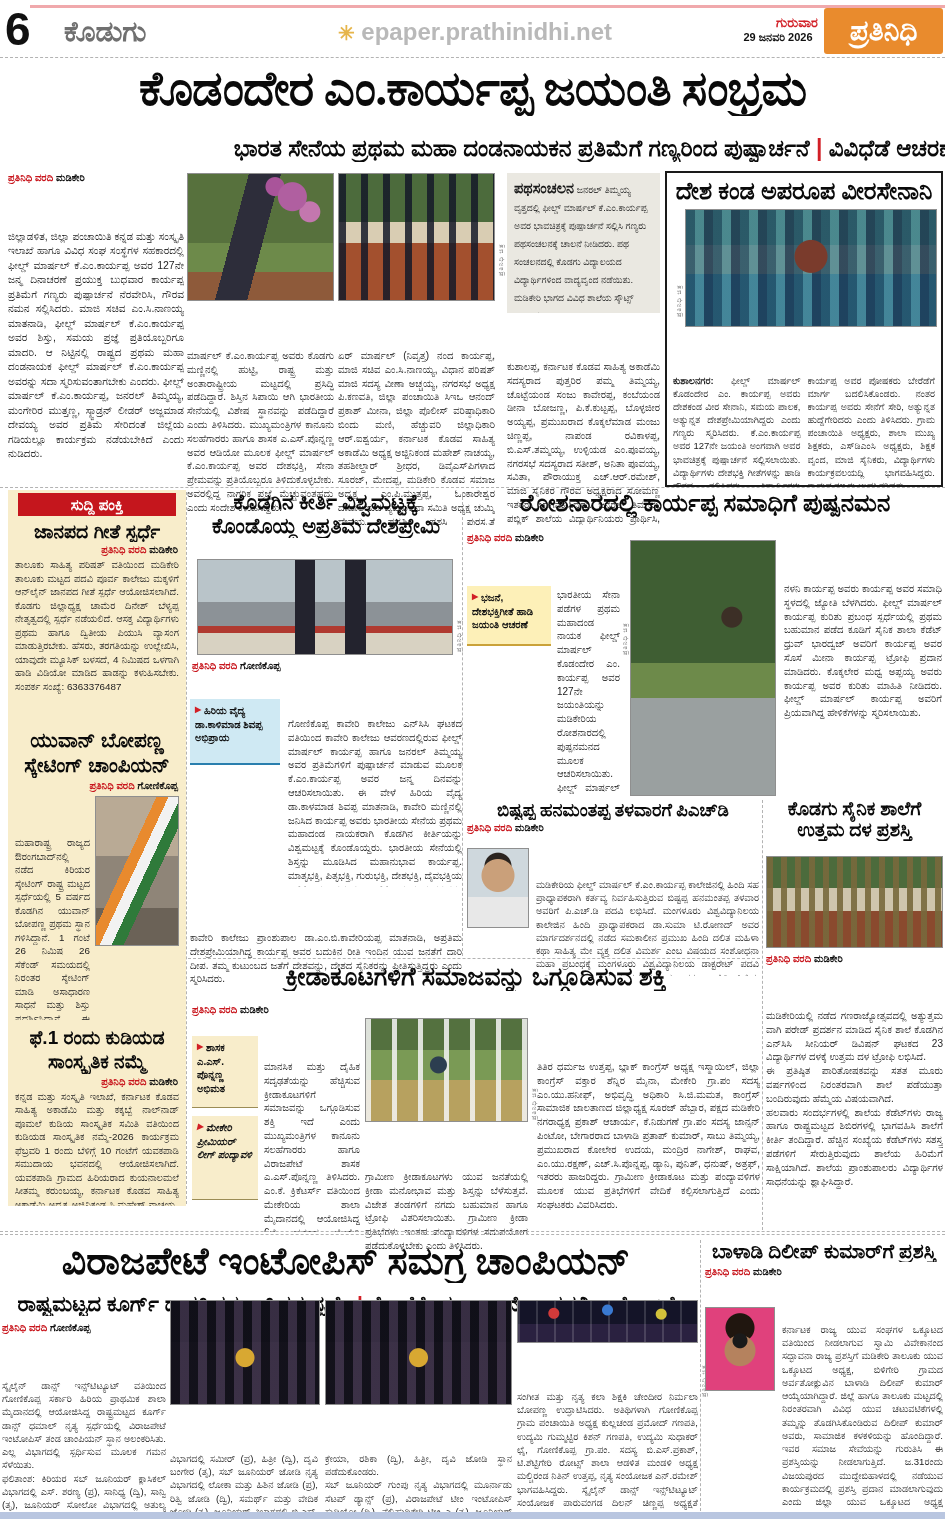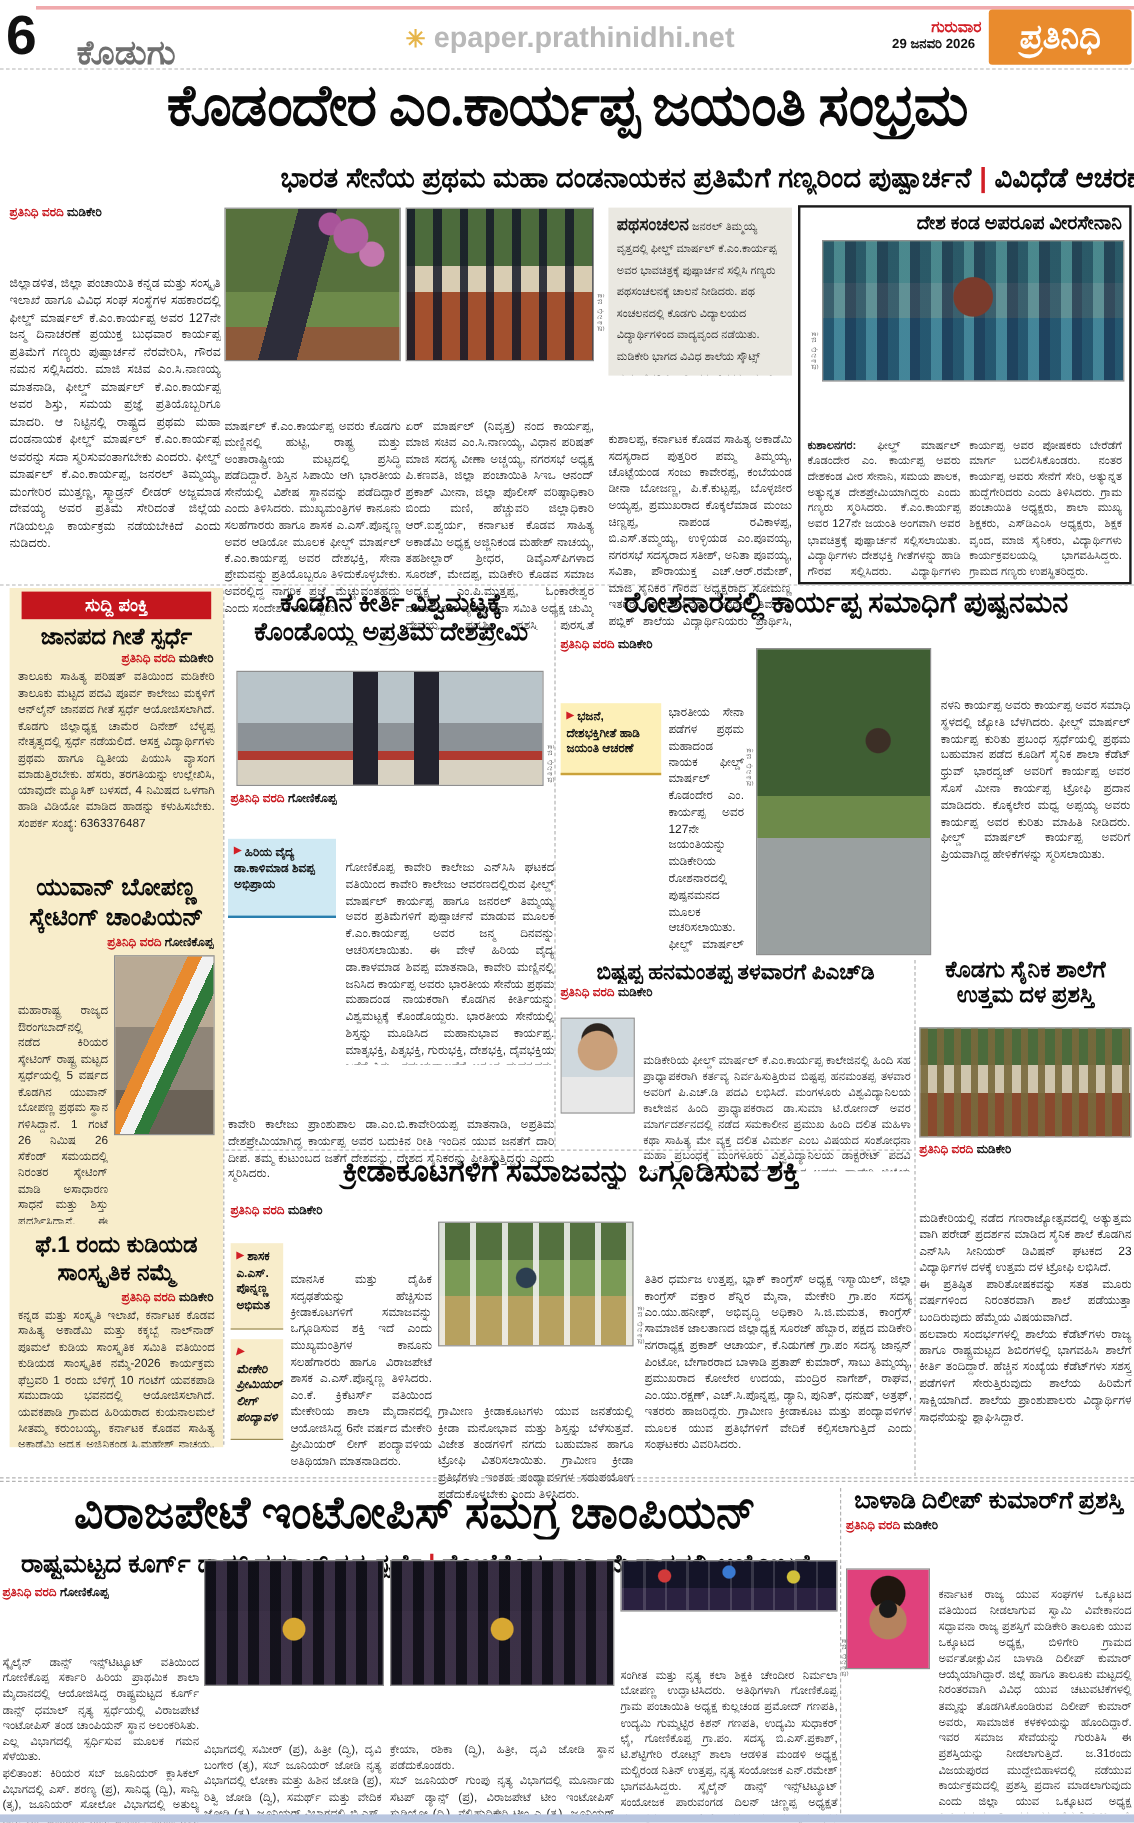--- a/index.html
+++ b/index.html
@@ -75,21 +75,21 @@
       radial-gradient(circle at 50% 24%, #20160f 0 14px, rgba(0,0,0,0) 15px),
       linear-gradient(180deg,#e0417c 0 100%);}
 </style>
 </head>
 <body>
 
 <div class="page">
 
   <div class="abs" style="left:30px;top:5px;width:915px;height:3px;background:#f0a9ac;"></div>
   <div class="abs" style="left:5px;top:6px;font-size:46px;font-weight:bold;color:#111;line-height:1;">6</div>
-  <div class="abs" style="left:64px;top:28px;font-size:28px;font-weight:bold;color:#707070;">ಕೊಡುಗು</div>
+  <div class="abs" style="left:64px;top:16px;font-size:28px;font-weight:bold;color:#707070;">ಕೊಡುಗು</div>
   <div class="abs" style="left:280px;top:18px;width:390px;text-align:center;font-size:24px;font-weight:bold;color:#b9b9b9;">
     <span style="color:#e6b54a;font-size:20px;">✳</span>
     <span>epaper.prathinidhi.net</span>
   </div>
   <div class="abs" style="left:738px;top:15px;width:80px;text-align:right;">
     <div style="font-size:13px;font-weight:bold;color:#d21f26;">ಗುರುವಾರ</div>
     <div style="font-size:11px;font-weight:bold;color:#111;text-align:center;">29 ಜನವರಿ 2026</div>
   </div>
   <div class="abs" style="left:824px;top:8px;width:119px;height:46px;background:#e98b2d;border-radius:3px;display:flex;align-items:center;justify-content:center;">
     <span style="color:#fff;font-size:28px;font-weight:bold;transform:skewX(-4deg);">ಪ್ರತಿನಿಧಿ</span>
@@ -115,21 +115,21 @@
 
   <div class="abs" style="left:507px;top:173px;width:153px;height:140px;background:#eae8e1;box-sizing:border-box;padding:6px 7px;overflow:hidden;">
     <span class="runin-t">ಪಥಸಂಚಲನ</span><span class="jt" style="font-size:9.3px;line-height:1.4;"> ಜನರಲ್ ತಿಮ್ಮಯ್ಯ ವೃತ್ತದಲ್ಲಿ ಫೀಲ್ಡ್ ಮಾರ್ಷಲ್ ಕೆ.ಎಂ.ಕಾರ್ಯಪ್ಪ ಅವರ ಭಾವಚಿತ್ರಕ್ಕೆ ಪುಷ್ಪಾರ್ಚನೆ ಸಲ್ಲಿಸಿ ಗಣ್ಯರು ಪಥಸಂಚಲನಕ್ಕೆ ಚಾಲನೆ ನೀಡಿದರು. ಪಥ ಸಂಚಲನದಲ್ಲಿ ಕೊಡಗು ವಿದ್ಯಾಲಯದ ವಿದ್ಯಾರ್ಥಿಗಳಿಂದ ವಾದ್ಯವೃಂದ ನಡೆಯಿತು. ಮಡಿಕೇರಿ ಭಾಗದ ವಿವಿಧ ಶಾಲೆಯ ಸ್ಕೌಟ್ಸ್ ಮತ್ತು ಗೈಡ್ಸ್ ವಿದ್ಯಾರ್ಥಿಗಳು, ಶಿಕ್ಷಕರು, ಮಾಜಿ ಸೈನಿಕರು ಇವರು ಪಾಲ್ಗೊಂಡಿದ್ದರು. ಎಚ್‌ಎಂಪಿ ಮತ್ತು ಜಿಟಿ ಫೌಂಡೇಷನ್ ಅವರ ನೇತೃತ್ವದಲ್ಲಿ ಕಾರ್ಯಕ್ರಮ ಅಚ್ಚುಕಟ್ಟಾಗಿ ಜರುಗಿತು.</span>
   </div>
 
   <div class="abs jt" style="left:187px;top:307px;width:147px;height:176px;font-size:10px;">ಮಾರ್ಷಲ್ ಕೆ.ಎಂ.ಕಾರ್ಯಪ್ಪ ಅವರು ಕೊಡಗು ಮಣ್ಣಿನಲ್ಲಿ ಹುಟ್ಟಿ, ರಾಷ್ಟ್ರ ಮತ್ತು ಅಂತಾರಾಷ್ಟ್ರೀಯ ಮಟ್ಟದಲ್ಲಿ ಪ್ರಸಿದ್ಧಿ ಪಡೆದಿದ್ದಾರೆ. ಶಿಸ್ತಿನ ಸಿಪಾಯಿ ಆಗಿ ಭಾರತೀಯ ಸೇನೆಯಲ್ಲಿ ವಿಶೇಷ ಸ್ಥಾನವನ್ನು ಪಡೆದಿದ್ದಾರೆ ಎಂದು ತಿಳಿಸಿದರು. ಮುಖ್ಯಮಂತ್ರಿಗಳ ಕಾನೂನು ಸಲಹೆಗಾರರು ಹಾಗೂ ಶಾಸಕ ಎ.ಎಸ್.ಪೊನ್ನಣ್ಣ ಅವರ ಆಡಿಯೋ ಮೂಲಕ ಫೀಲ್ಡ್ ಮಾರ್ಷಲ್ ಕೆ.ಎಂ.ಕಾರ್ಯಪ್ಪ ಅವರ ದೇಶಭಕ್ತಿ, ಸೇನಾ ಪ್ರೇಮವನ್ನು ಪ್ರತಿಯೊಬ್ಬರೂ ತಿಳಿದುಕೊಳ್ಳಬೇಕು. ಅವರಲ್ಲಿದ್ದ ನಾಗರಿಕ ಪ್ರಜ್ಞೆ ಮೆಚ್ಚುವಂತಹದ್ದು ಎಂದು ಸಂದೇಶ ಕಳುಹಿಸಿದ್ದರು.</div>
   <div class="abs jt" style="left:338px;top:307px;width:157px;height:176px;font-size:10px;">ಏರ್ ಮಾರ್ಷಲ್ (ನಿವೃತ್ತ) ನಂದ ಕಾರ್ಯಪ್ಪ, ಮಾಜಿ ಸಚಿವ ಎಂ.ಸಿ.ನಾಣಯ್ಯ, ವಿಧಾನ ಪರಿಷತ್ ಮಾಜಿ ಸದಸ್ಯ ವೀಣಾ ಅಚ್ಚಯ್ಯ, ನಗರಸಭೆ ಅಧ್ಯಕ್ಷ ಪಿ.ಕಣವತಿ, ಜಿಲ್ಲಾ ಪಂಚಾಯಿತಿ ಸಿಇಒ ಆನಂದ್ ಪ್ರಕಾಶ್ ಮೀನಾ, ಜಿಲ್ಲಾ ಪೊಲೀಸ್ ವರಿಷ್ಠಾಧಿಕಾರಿ ಬಿಂದು ಮಣಿ, ಹೆಚ್ಚುವರಿ ಜಿಲ್ಲಾಧಿಕಾರಿ ಆರ್.ಐಶ್ವರ್ಯ, ಕರ್ನಾಟಕ ಕೊಡವ ಸಾಹಿತ್ಯ ಅಕಾಡೆಮಿ ಅಧ್ಯಕ್ಷ ಅಜ್ಜಿನಿಕಂಡ ಮಹೇಶ್ ನಾಚಯ್ಯ, ತಹಶೀಲ್ದಾರ್ ಶ್ರೀಧರ, ಡಿವೈಎಸ್‌ಪಿಗಳಾದ ಸೂರಜ್, ಮೇದಪ್ಪ, ಮಡಿಕೇರಿ ಕೊಡವ ಸಮಾಜ ಅಧ್ಯಕ್ಷ ಎಂ.ಪಿ.ಮುತ್ತಪ್ಪ, ಓಂಕಾರೇಶ್ವರ ದೇವಾಲಯದ ವ್ಯವಸ್ಥಾಪನಾ ಸಮಿತಿ ಅಧ್ಯಕ್ಷ ಚುಮ್ಮಿ ದೇವಯ್ಯ, ಪದ್ಮಶ್ರೀ ಪ್ರಶಸ್ತಿ ಪುರಸ್ಕೃತೆ ಜಮುಡಿಯಂಡ ರಾಣಿ ಮಾಚಯ್ಯ, ಸ್ಕೌಟ್ಸ್ ಮತ್ತು ಗೈಡ್ಸ್ ಜಿಲ್ಲಾ ಪ್ರಧಾನ ಆಯುಕ್ತ ಕೆ.ಟಿ.ಬೇಬಿ ಮ್ಯಾಥ್ಯು, ಸರ್ವೋದಯ ಸಮಿತಿ ಅಧ್ಯಕ್ಷ ಅಂಬೆಕಲ್</div>
   <div class="abs jt" style="left:507px;top:318px;width:153px;height:165px;font-size:10px;">ಕುಶಾಲಪ್ಪ, ಕರ್ನಾಟಕ ಕೊಡವ ಸಾಹಿತ್ಯ ಅಕಾಡೆಮಿ ಸದಸ್ಯರಾದ ಪುತ್ತರಿರ ಪಮ್ಮ ತಿಮ್ಮಯ್ಯ, ಚೊಟ್ಟೆಯಂಡ ಸಂಜು ಕಾವೇರಪ್ಪ, ಕಂಬೆಯಂಡ ಡೀನಾ ಬೋಜಣ್ಣ, ಪಿ.ಕೆ.ಕುಟ್ಟಪ್ಪ, ಬೊಳ್ಳಜೀರ ಅಯ್ಯಪ್ಪ, ಪ್ರಮುಖರಾದ ಕೊಕ್ಕಲೆಮಾಡ ಮಂಜು ಚಿಣ್ಣಪ್ಪ, ನಾಪಂಡ ರವಿಕಾಳಪ್ಪ, ಬಿ.ಎಸ್.ತಮ್ಮಯ್ಯ, ಉಳ್ಳಿಯಡ ಎಂ.ಪೂವಯ್ಯ, ನಗರಸಭೆ ಸದಸ್ಯರಾದ ಸತೀಶ್, ಅನಿತಾ ಪೂವಯ್ಯ, ಸವಿತಾ, ಪೌರಾಯುಕ್ತ ಎಚ್.ಆರ್.ರಮೇಶ್, ಮಾಜಿ ಸೈನಿಕರ ಗೌರವ ಅಧ್ಯಕ್ಷರಾದ ಸೋಮಣ್ಣ ಇತರರು ಭಾಗವಹಿಸಿದ್ದರು. ಜನರಲ್ ತಿಮ್ಮಯ್ಯ ಪಬ್ಲಿಕ್ ಶಾಲೆಯ ವಿದ್ಯಾರ್ಥಿನಿಯರು ಪ್ರಾರ್ಥಿಸಿ, ರಾಷ್ಟ್ರಗೀತೆ ಹಾಡಿದರು. ಸಂತ ಮೈಕಲ ಗೈಡ್ಸ್ ವಿದ್ಯಾರ್ಥಿಗಳು ನಾಡಗೀತೆ ಹಾಡಿದರು. ಅನಿತಾ ನಿರೂಪಿಸಿ, ಸ್ವಾಗತಿಸಿದರು.</div>
 
   <div class="abs" style="left:665px;top:171px;width:278px;height:316px;border:2px solid #1a1a1a;box-sizing:border-box;padding:5px 6px;overflow:hidden;">
-    <div class="hl nowrap" style="font-size:16px;font-family:'Liberation Serif',serif;text-align:right;">ದೇಶ ಕಂಡ ಅಪರೂಪ ವೀರಸೇನಾನಿ</div>
+    <div class="hl nowrap" style="font-size:24px;font-family:'Liberation Serif',serif;">ದೇಶ ಕಂಡ ಅಪರೂಪ ವೀರಸೇನಾನಿ</div>
     <div style="position:relative;margin-top:4px;height:118px;">
       <div class="photo ph-school" style="left:12px;top:0;width:252px;height:118px;"></div>
       <div class="vcred" style="position:absolute;left:2px;top:8px;height:100px;">ಪ್ರತಿನಿಧಿ ಚಿತ್ರ</div>
     </div>
     <div style="display:flex;gap:7px;margin-top:5px;">
       <div class="jt" style="width:50%;height:158px;font-size:9.5px;"><span class="dl">ಕುಶಾಲನಗರ:</span><span> ಫೀಲ್ಡ್ ಮಾರ್ಷಲ್ ಕೊಡಂದೇರ ಎಂ. ಕಾರ್ಯಪ್ಪ ಅವರು ದೇಶಕಂಡ ವೀರ ಸೇನಾನಿ, ಸಮಯ ಪಾಲಕ, ಅತ್ಯುನ್ನತ ದೇಶಪ್ರೇಮಿಯಾಗಿದ್ದರು ಎಂದು ಗಣ್ಯರು ಸ್ಮರಿಸಿದರು. ಕೆ.ಎಂ.ಕಾರ್ಯಪ್ಪ ಅವರ 127ನೇ ಜಯಂತಿ ಅಂಗವಾಗಿ ಅವರ ಭಾವಚಿತ್ರಕ್ಕೆ ಪುಷ್ಪಾರ್ಚನೆ ಸಲ್ಲಿಸಲಾಯಿತು. ವಿದ್ಯಾರ್ಥಿಗಳು ದೇಶಭಕ್ತಿ ಗೀತೆಗಳನ್ನು ಹಾಡಿ ಗೌರವ ಸಲ್ಲಿಸಿದರು. ವಿದ್ಯಾರ್ಥಿಗಳು ಕಾರ್ಯಪ್ಪ ಅವರ ಸಾಧನೆಯ ಕುರಿತು ಮಾತನಾಡಿದರು.</span></div>
       <div class="jt" style="width:50%;height:158px;font-size:9.5px;">ಕಾರ್ಯಪ್ಪ ಅವರ ಪೋಷಕರು ಬೇರೆಡೆಗೆ ಮಾರ್ಗ ಬದಲಿಸಿಕೊಂಡರು. ನಂತರ ಕಾರ್ಯಪ್ಪ ಅವರು ಸೇನೆಗೆ ಸೇರಿ, ಅತ್ಯುನ್ನತ ಹುದ್ದೆಗೇರಿದರು ಎಂದು ತಿಳಿಸಿದರು. ಗ್ರಾಮ ಪಂಚಾಯಿತಿ ಅ‍ಧ್ಯಕ್ಷರು, ಶಾಲಾ ಮುಖ್ಯ ಶಿಕ್ಷಕರು, ಎಸ್‌ಡಿಎಂಸಿ ಅಧ್ಯಕ್ಷರು, ಶಿಕ್ಷಕ ವೃಂದ, ಮಾಜಿ ಸೈನಿಕರು, ವಿದ್ಯಾರ್ಥಿಗಳು ಕಾರ್ಯಕ್ರವಲಯದ್ಲಿ ಭಾಗವಹಿಸಿದ್ದರು. ಗ್ರಾಮದ ಗಣ್ಯರು ಉಪಸ್ಥಿತರಿದ್ದರು.</div>
     </div>
   </div>
 
@@ -222,21 +222,21 @@
 ಹಲವಾರು ಸಂದರ್ಭಗಳಲ್ಲಿ ಶಾಲೆಯ ಕೆಡೆಟ್‌ಗಳು ರಾಜ್ಯ ಹಾಗೂ ರಾಷ್ಟ್ರಮಟ್ಟದ ಶಿಬಿರಗಳಲ್ಲಿ ಭಾಗವಹಿಸಿ ಶಾಲೆಗೆ ಕೀರ್ತಿ ತಂದಿದ್ದಾರೆ. ಹೆಚ್ಚಿನ ಸಂಖ್ಯೆಯ ಕೆಡೆಟ್‌ಗಳು ಸಶಸ್ತ್ರ ಪಡೆಗಳಿಗೆ ಸೇರುತ್ತಿರುವುದು ಶಾಲೆಯ ಹಿರಿಮೆಗೆ ಸಾಕ್ಷಿಯಾಗಿದೆ. ಶಾಲೆಯ ಪ್ರಾಂಶುಪಾಲರು ವಿದ್ಯಾರ್ಥಿಗಳ ಸಾಧನೆಯನ್ನು ಶ್ಲಾಘಿಸಿದ್ದಾರೆ.</div>
 
   <div class="abs hr-d" style="left:188px;top:958px;width:572px;"></div>
 
   <div class="abs hl nowrap" style="left:190px;top:963px;width:572px;font-size:25px;font-family:'Liberation Serif',serif;">ಕ್ರೀಡಾಕೂಟಗಳಿಗೆ ಸಮಾಜವನ್ನು ಒಗ್ಗೂಡಿಸುವ ಶಕ್ತಿ</div>
   <div class="abs byline" style="left:192px;top:1004px;width:168px;">
     <span class="bl">ಪ್ರತಿನಿಧಿ ವರದಿ</span>
     <span class="pl">ಮಡಿಕೇರಿ</span>
   </div>
   <div class="abs" style="left:192px;top:1018px;width:168px;height:214px;display:flex;gap:6px;overflow:hidden;">
-    <div style="width:44px;flex:none;">
+    <div style="width:66px;flex:none;">
       <div class="notebox cbox" style="height:72px;margin-top:18px;">
         <span class="arrow">▶</span>
         <span>ಶಾಸಕ ಎ.ಎಸ್. ಪೊನ್ನಣ್ಣ ಅಭಿಮತ</span>
       </div>
       <div class="notebox cbox" style="height:84px;margin-top:8px;font-style:italic;">
         <span class="arrow">▶</span>
         <span>ಮೇಕೇರಿ ಪ್ರೀಮಿಯರ್ ಲೀಗ್ ಪಂದ್ಯಾವಳಿ</span>
       </div>
     </div>
     <div class="jt" style="flex:1;font-size:10px;">ಮಾನಸಿಕ ಮತ್ತು ದೈಹಿಕ ಸದೃಢತೆಯನ್ನು ಹೆಚ್ಚಿಸುವ ಕ್ರೀಡಾಕೂಟಗಳಿಗೆ ಸಮಾಜವನ್ನು ಒಗ್ಗೂಡಿಸುವ ಶಕ್ತಿ ಇದೆ ಎಂದು ಮುಖ್ಯಮಂತ್ರಿಗಳ ಕಾನೂನು ಸಲಹೆಗಾರರು ಹಾಗೂ ವಿರಾಜಪೇಟೆ ಶಾಸಕ ಎ.ಎಸ್.ಪೊನ್ನಣ್ಣ ತಿಳಿಸಿದರು. ಎಂ.ಕೆ. ಕ್ರಿಕೆಟರ್ಸ್ ವತಿಯಿಂದ ಮೇಕೇರಿಯ ಶಾಲಾ ಮೈದಾನದಲ್ಲಿ ಆಯೋಜಿಸಿದ್ದ 6ನೇ ವರ್ಷದ ಮೇಕೇರಿ ಪ್ರೀಮಿಯರ್ ಲೀಗ್ ಪಂದ್ಯಾವಳಿಯ ಅತಿಥಿಯಾಗಿ ಮಾತನಾಡಿದರು.</div>

